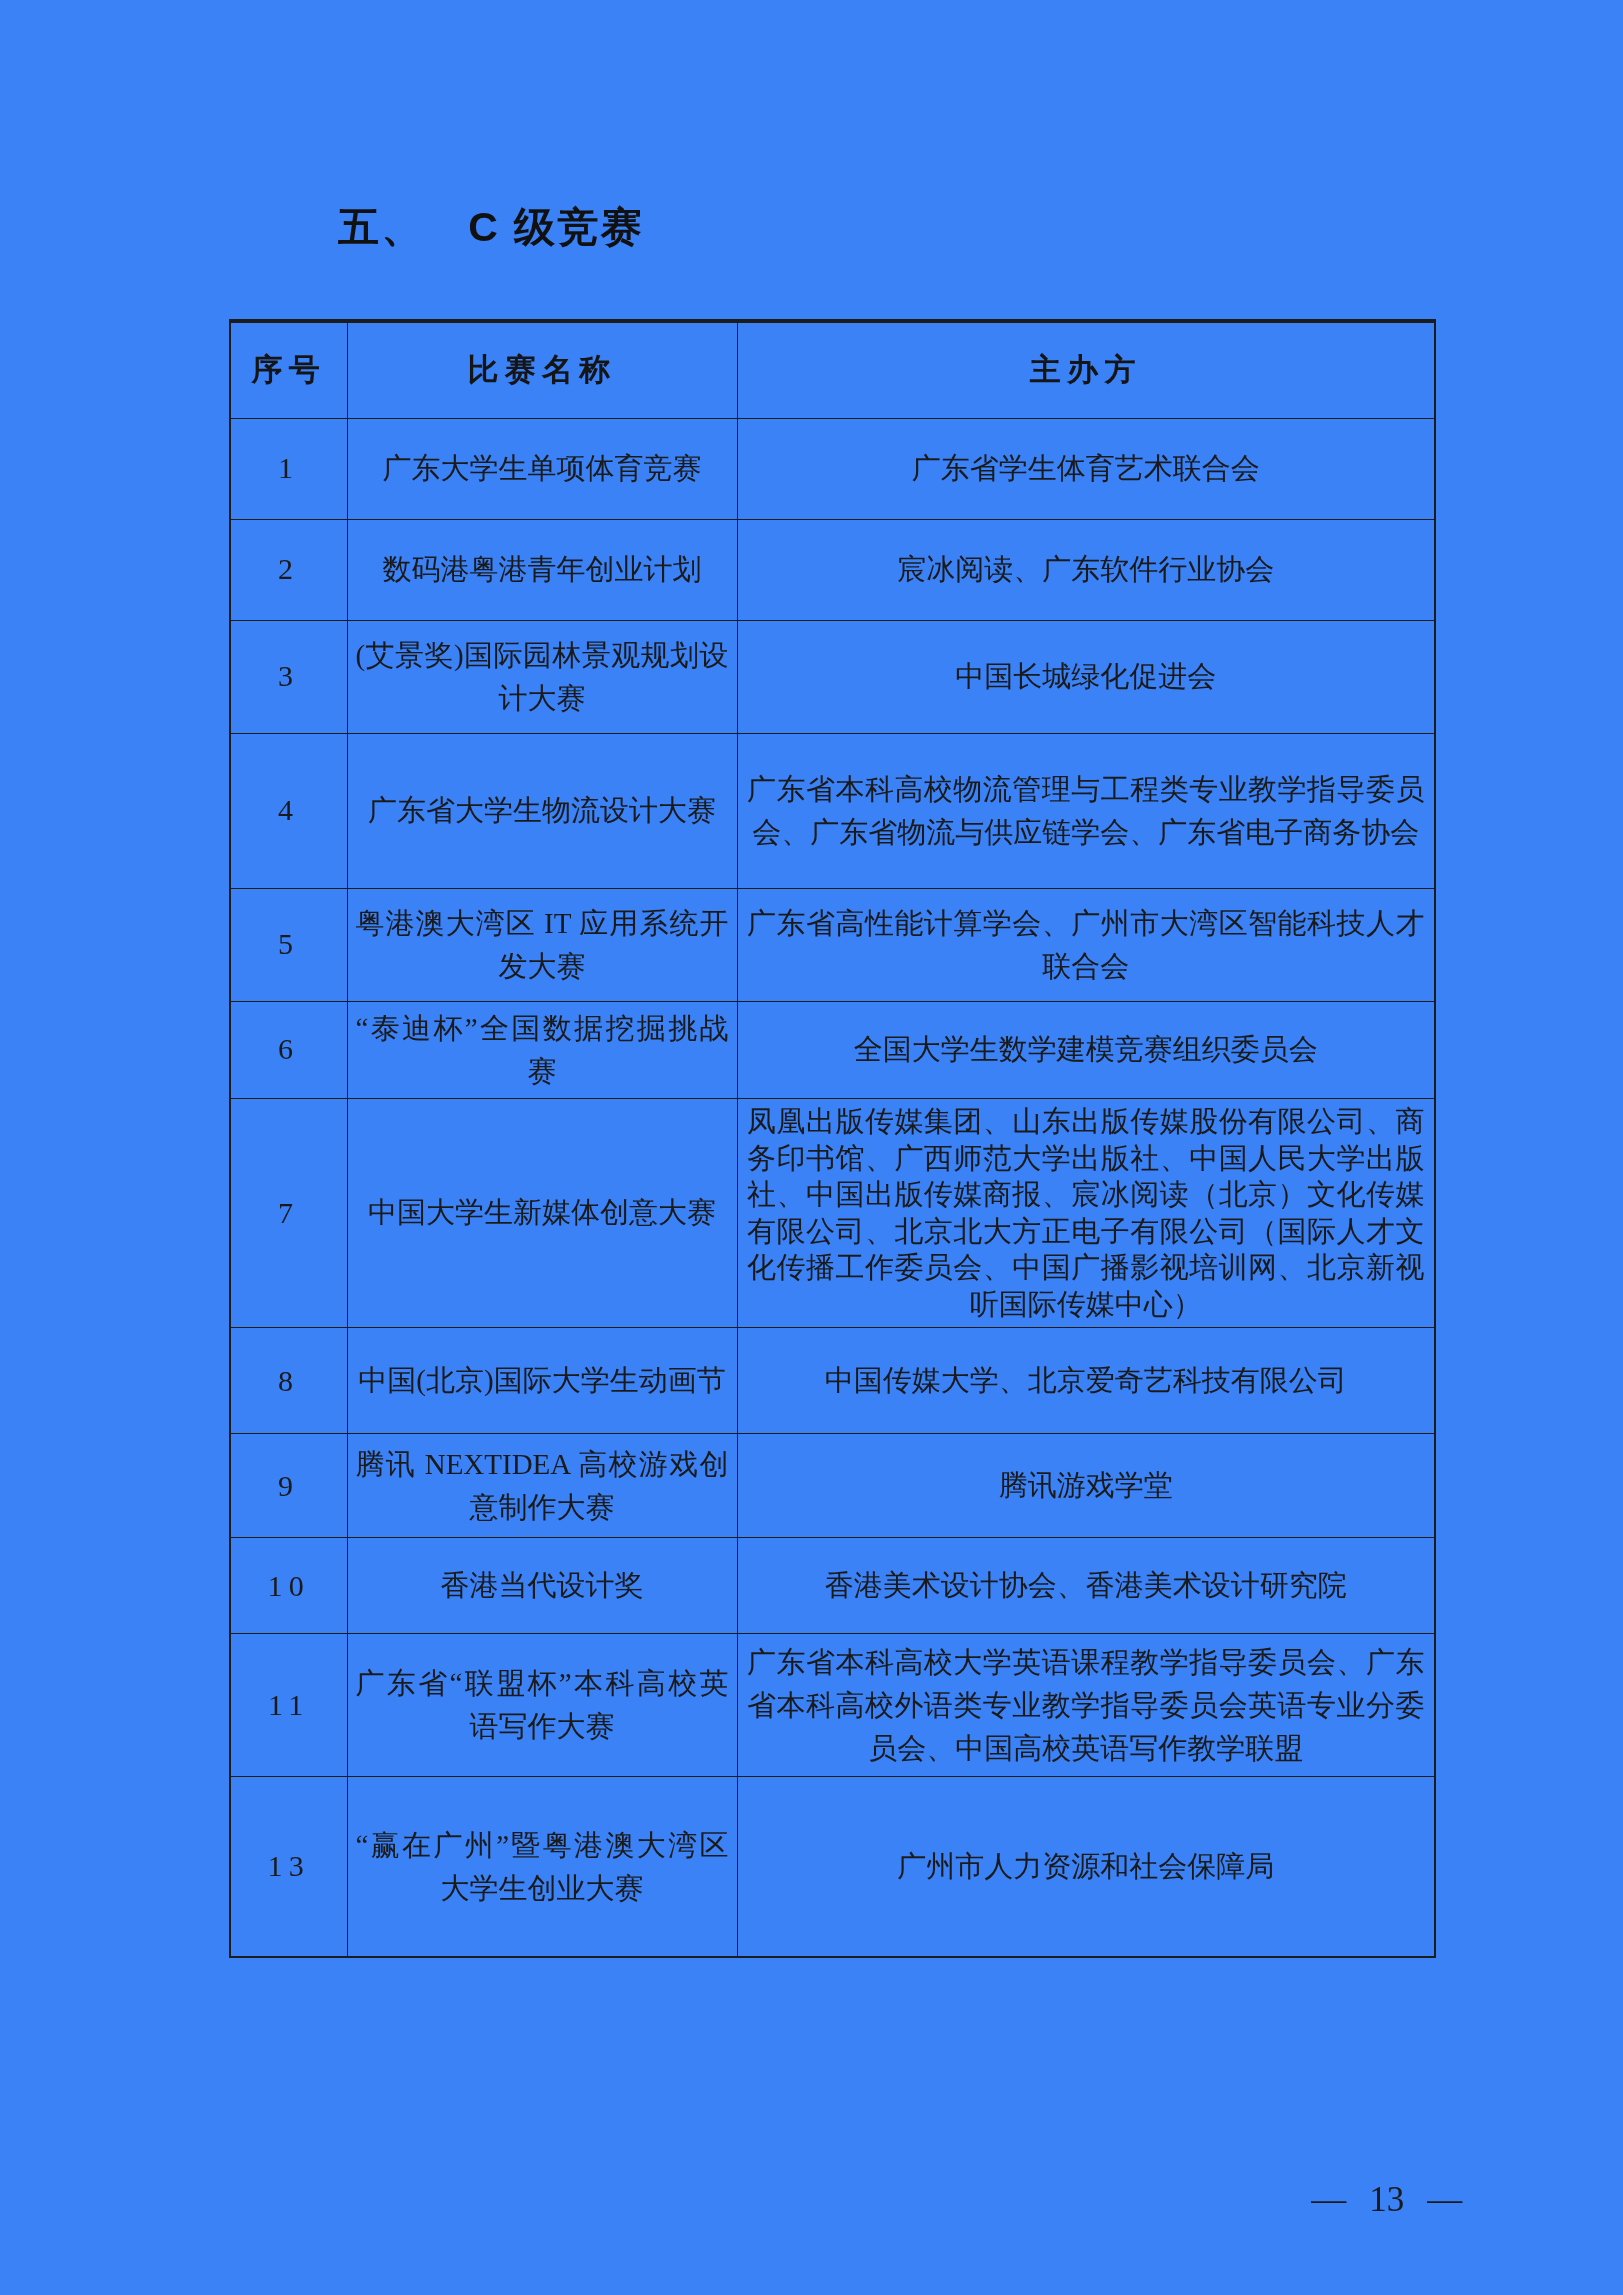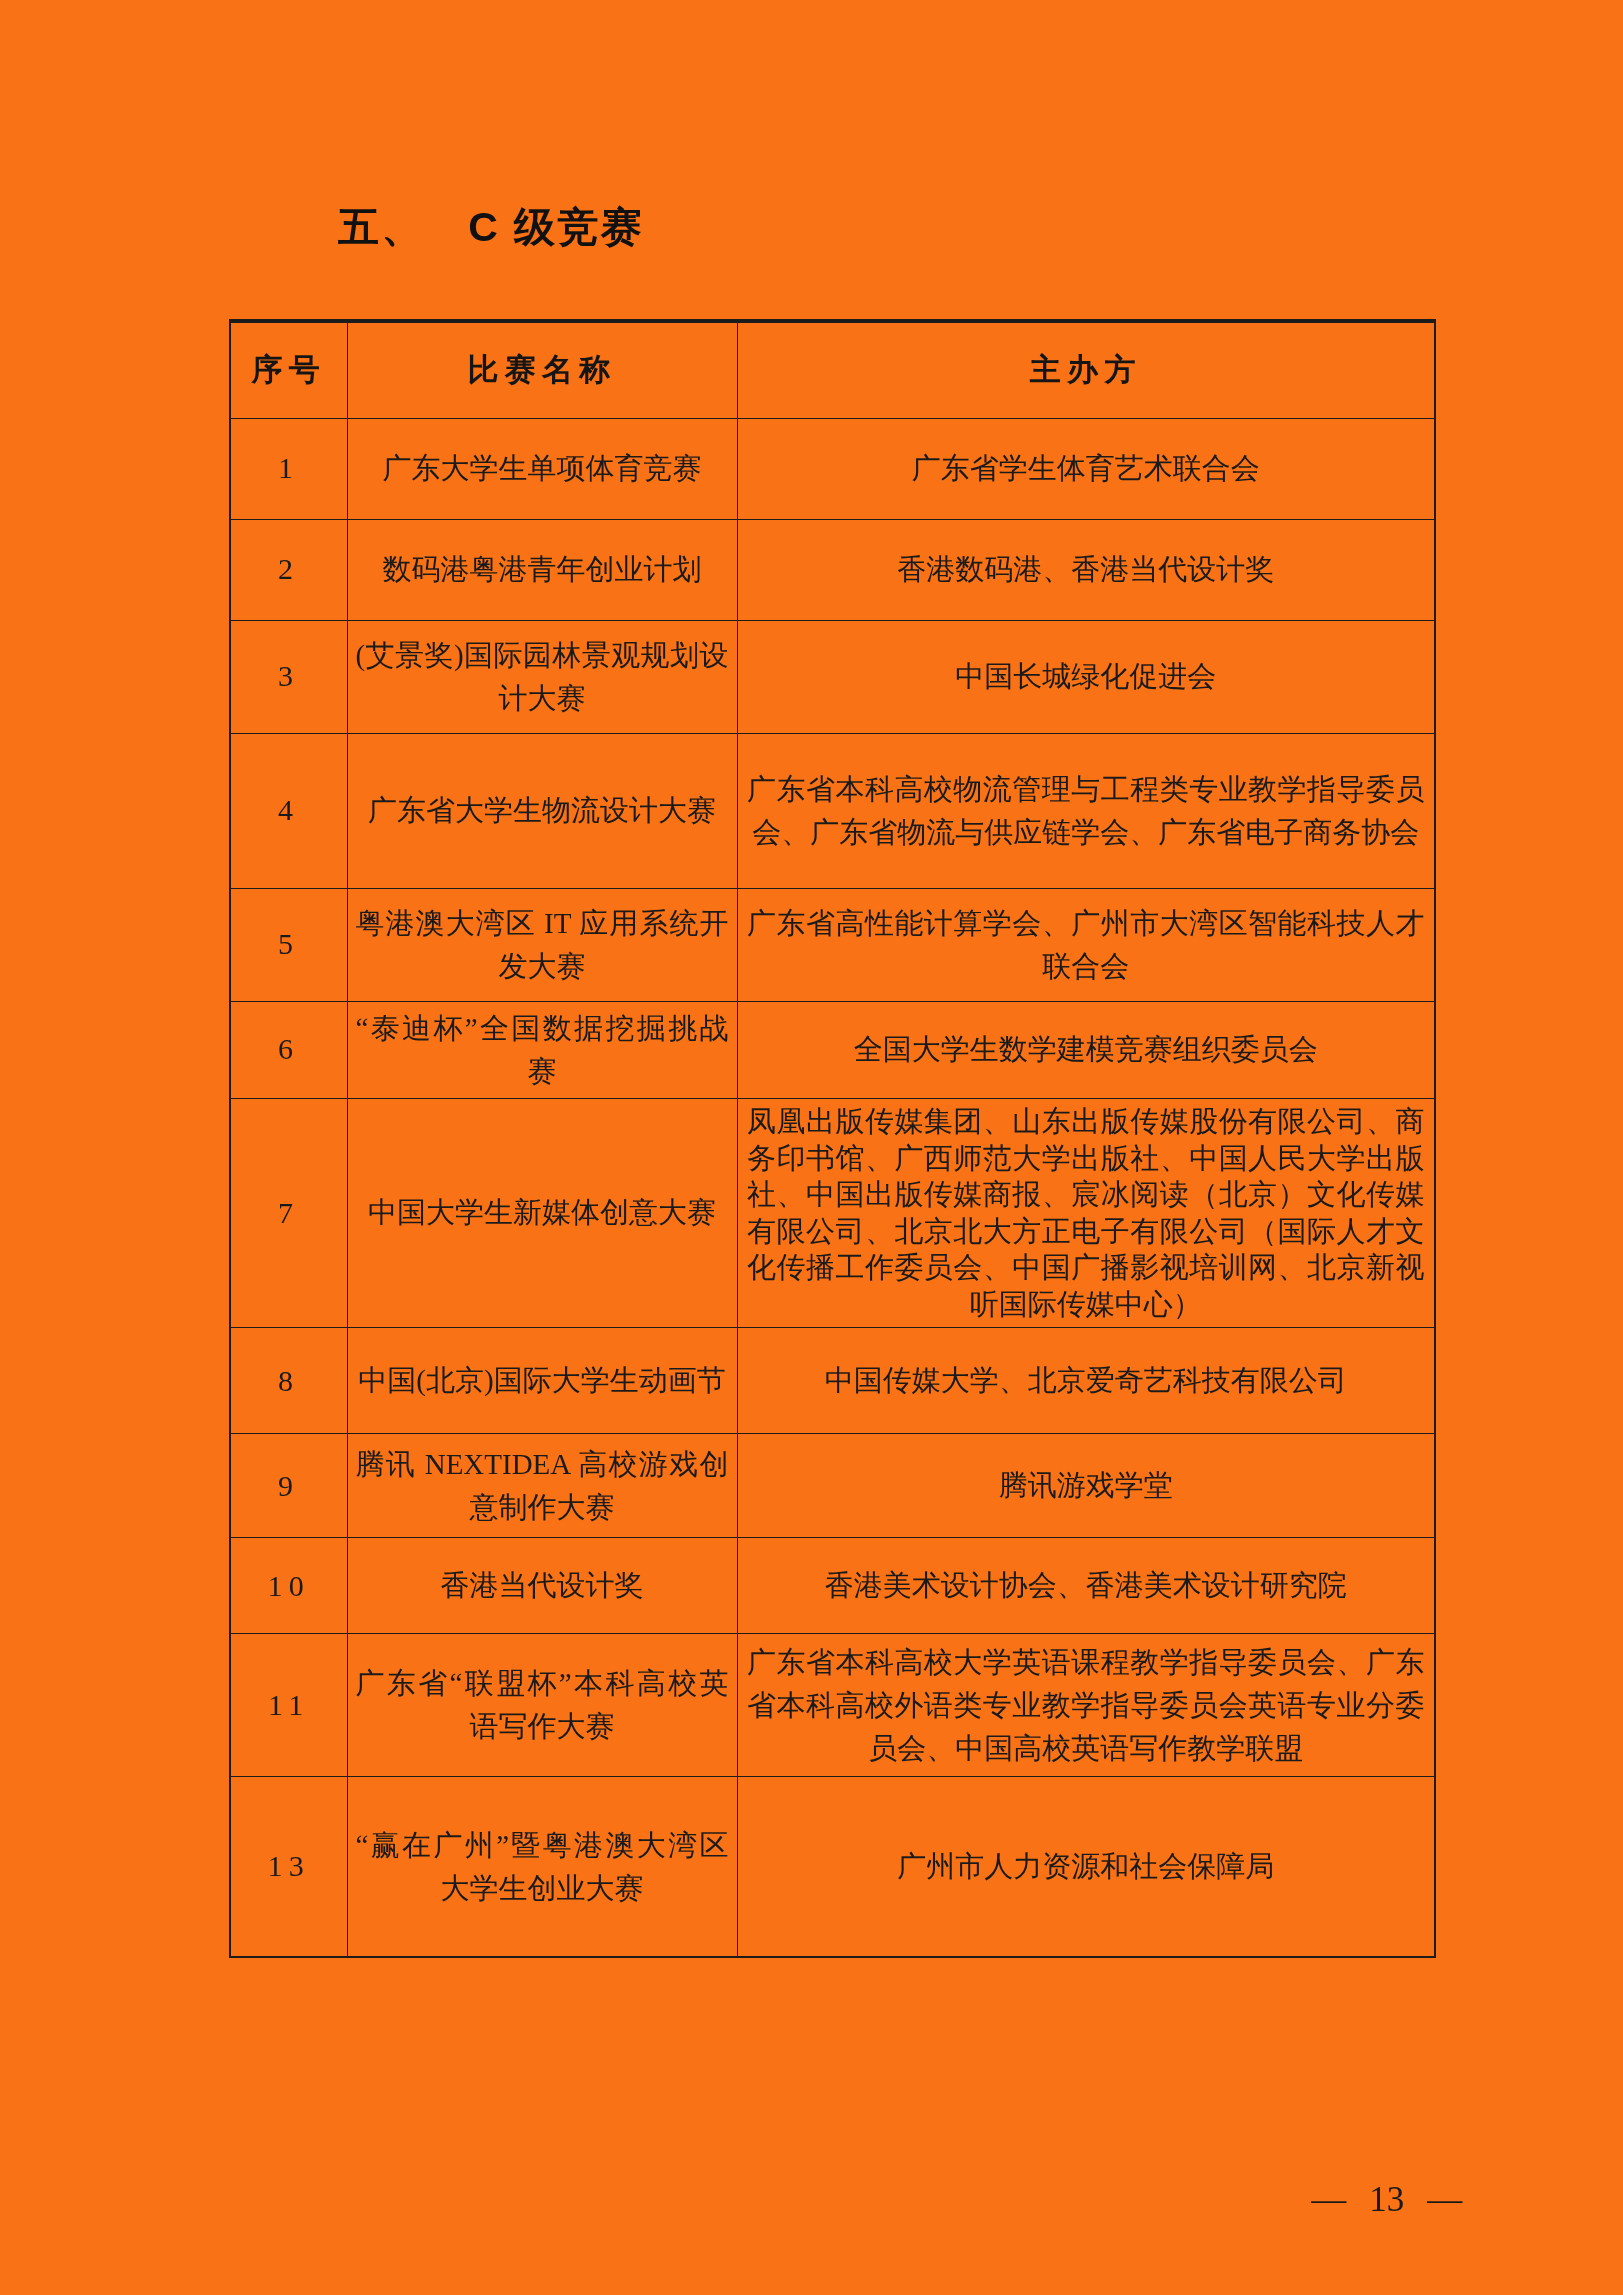--- a/index.html
+++ b/index.html
@@ -1,21 +1,21 @@
 <!DOCTYPE html>
 <html style="font-size:12.7px"><head>
 <meta charset="utf-8">
 <style>
   html, body { margin: 0; padding: 0; background: #e8e8e8; }
   .page {
     position: relative;
     width: 1623px;
     height: 2295px;
     margin: 0 auto;
-    background: #f97316;
+    background: #3b82f6;
     color: #1a1a1a;
     font-family: "Liberation Serif", serif;
     overflow: hidden;
   }
   .title {
     position: absolute;
     left: 338px;
     top: 200px;
     margin: 0;
     font-family: "Liberation Sans", sans-serif;
@@ -116,21 +116,21 @@
     </thead>
     <tbody>
         <tr class="data-row">
     <td class="cell-index">1</td>
     <td class="cell-name">广东大学生单项体育竞赛</td>
     <td class="cell-organizer">广东省学生体育艺术联合会</td>
   </tr>
         <tr class="data-row">
     <td class="cell-index">2</td>
     <td class="cell-name">数码港粤港青年创业计划</td>
-    <td class="cell-organizer">香港数码港、香港当代设计奖</td>
+    <td class="cell-organizer">宸冰阅读、广东软件行业协会</td>
   </tr>
         <tr class="data-row">
     <td class="cell-index">3</td>
     <td class="cell-name">(艾景奖)国际园林景观规划设计大赛</td>
     <td class="cell-organizer">中国长城绿化促进会</td>
   </tr>
         <tr class="data-row">
     <td class="cell-index">4</td>
     <td class="cell-name">广东省大学生物流设计大赛</td>
     <td class="cell-organizer">广东省本科高校物流管理与工程类专业教学指导委员会、广东省物流与供应链学会、广东省电子商务协会</td>

